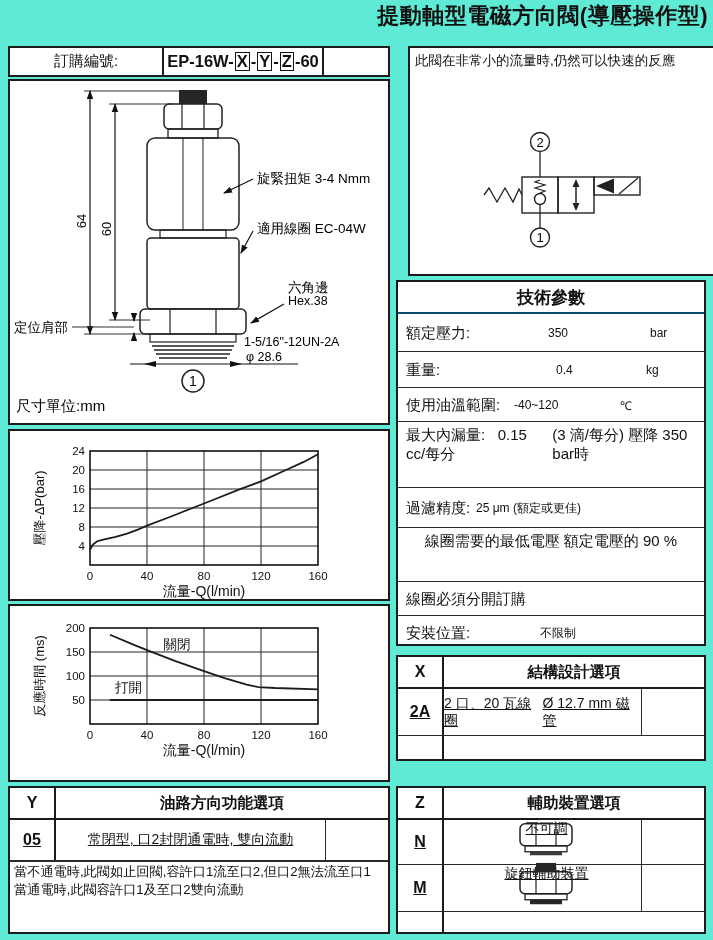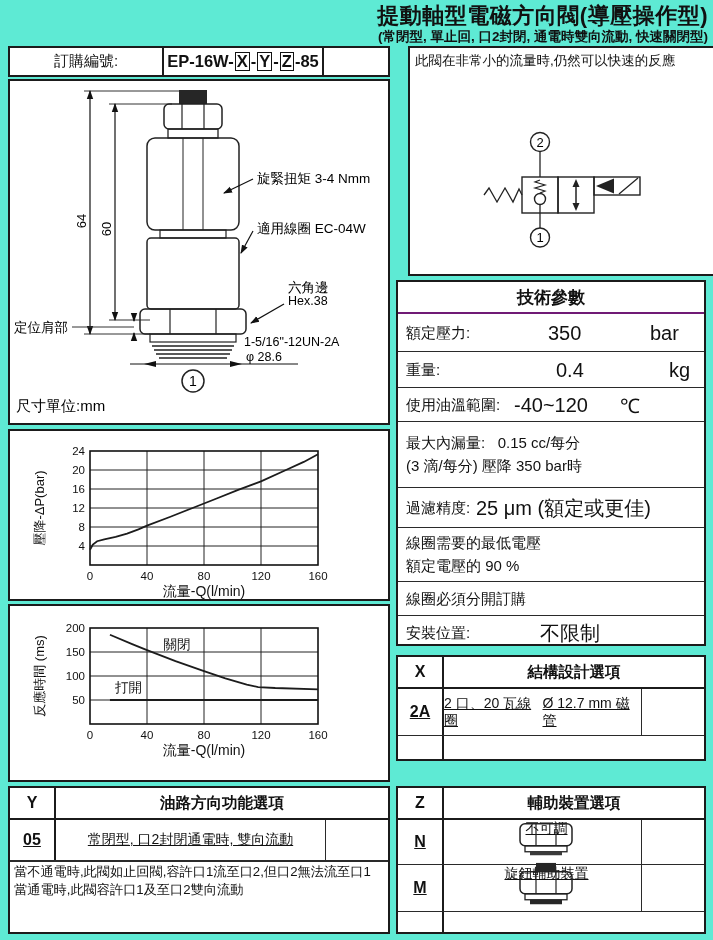--- a/index.html
+++ b/index.html
@@ -18,26 +18,26 @@
   .drawing-box{left:8px;top:79px;width:382px;height:346px;}
   .chart1-box{left:8px;top:429px;width:382px;height:172px;}
   .chart2-box{left:8px;top:604px;width:382px;height:178px;}
   .y-box{left:8px;top:786px;width:382px;height:148px;}
   .desc-box{left:408px;top:46px;width:310px;height:230px;}
   .tech-box{left:396px;top:280px;width:310px;height:366px;display:flex;flex-direction:column;}
   .x-box{left:396px;top:655px;width:310px;height:106px;}
   .z-box{left:396px;top:786px;width:310px;height:148px;}
   .desc-text{padding:4px 5px 0 5px;font-size:13.5px;}
   
-  .tech-header{height:30px;border-bottom:2px solid #701a75;display:flex;align-items:center;justify-content:center;font-size:17px;font-weight:bold;flex:0 0 auto;}
+  .tech-header{height:30px;border-bottom:2px solid #0c4a6e;display:flex;align-items:center;justify-content:center;font-size:17px;font-weight:bold;flex:0 0 auto;}
   .trow{position:relative;border-bottom:1.5px solid #2a2a2a;font-size:15px;box-sizing:border-box;flex:0 0 auto;}
   .trow:last-child{border-bottom:none;}
   .trow .lab{position:absolute;left:8px;top:50%;transform:translateY(-50%);}
-  .trow .pos{position:absolute;top:50%;transform:translateY(-50%);font-size:20px;}
-  .trow2{display:flex;flex-direction:column;justify-content:center;gap:4px;padding:4px 8px;}
+  .trow .pos{position:absolute;top:50%;transform:translateY(-50%);font-size:12px;}
+  .trow2{display:flex;justify-content:center;gap:4px;padding:4px 8px;}
   .trow2 .ln{font-size:15px;}
   
   .opt{display:flex;flex-direction:column;}
   .opt-header{height:30px;flex:0 0 auto;display:flex;border-bottom:2px solid #1b1b1b;}
   .opt-code{width:44px;flex:0 0 auto;border-right:2px solid #1b1b1b;display:flex;align-items:center;justify-content:center;font-weight:bold;font-size:16px;}
   .opt-title{flex:1;display:flex;align-items:center;justify-content:center;font-weight:bold;font-size:15.5px;}
   .opt-row{display:flex;border-bottom:1.5px solid #2a2a2a;flex:0 0 auto;position:relative;text-decoration:underline;}
   .opt-content{flex:1;display:flex;flex-direction:row;align-items:center;justify-content:center;font-size:14px;line-height:1.25;position:relative;}
   .opt-content.left{align-items:flex-start;padding-left:8px;justify-content:center;}
   .opt-tail{width:62px;flex:0 0 auto;border-left:1.5px solid #2a2a2a;}
@@ -46,32 +46,31 @@
   .y-note{border-top:1.5px solid #2a2a2a;flex:1;padding:1px 4px;font-size:13.2px;line-height:1.4;}
   .row-icon{position:absolute;right:66px;top:50%;transform:translateY(-50%);}
   svg text{font-family:"Liberation Sans", sans-serif;}
 </style>
 </head>
 <body>
 
 <div class="page">
 
   <div class="title">提動軸型電磁方向閥(導壓操作型)</div>
-  <div class="subtitle">(常閉型, 單止回, 口2封閉, 通電時雙向流動, 快速關閉型)</div>
 
   <div class="box order-box">
     <div class="order-label-cell">訂購編號:</div>
     <div class="order-code-cell">
         <span>EP-16W-</span>
         <span class="boxed">X</span>
         <span>-</span>
         <span class="boxed">Y</span>
         <span>-</span>
         <span class="boxed">Z</span>
-        <span>-85</span>
+        <span>-60</span>
       </div>
     <div class="order-empty-cell"></div>
   </div>
 
   <div class="box drawing-box">
     <svg width="378" height="342" viewBox="0 0 378 342">
       <defs>
         <marker id="arr" markerWidth="9" markerHeight="8" refX="8" refY="4" orient="auto-start-reverse" markerUnits="userSpaceOnUse">
           <path d="M0,0.8 L9,4 L0,7.2 z" fill="#111"></path>
         </marker>
@@ -234,21 +233,21 @@
   <div class="box tech-box">
     <div class="tech-header">技術參數</div>
     <div class="trow" style="height:38px;">
       <span class="lab">額定壓力:</span>
       <span class="pos" style="left:150px;">350</span>
       <span class="pos" style="left:252px;">bar</span>
     </div>
     <div class="trow" style="height:36px;">
       <span class="lab">重量:</span>
       <span class="pos" style="left:152px;margin-left:6px;">0.4</span>
-      <span class="pos" style="left:271px;">kg</span>
+      <span class="pos" style="left:248px;">kg</span>
     </div>
     <div class="trow" style="height:34px;padding-left:32px;">
       <span class="lab">使用油溫範圍:</span>
       <span class="pos" style="left:116px;">-40~120</span>
       <span class="pos" style="left:222px;">℃</span>
     </div>
     <div class="trow trow2" style="height:66px;">
       <div class="ln"><span>最大內漏量:</span>&nbsp;&nbsp;&nbsp;<span>0.15 cc/每分</span></div>
       <div class="ln">(3 滴/每分) 壓降 350 bar時</div>
     </div>

